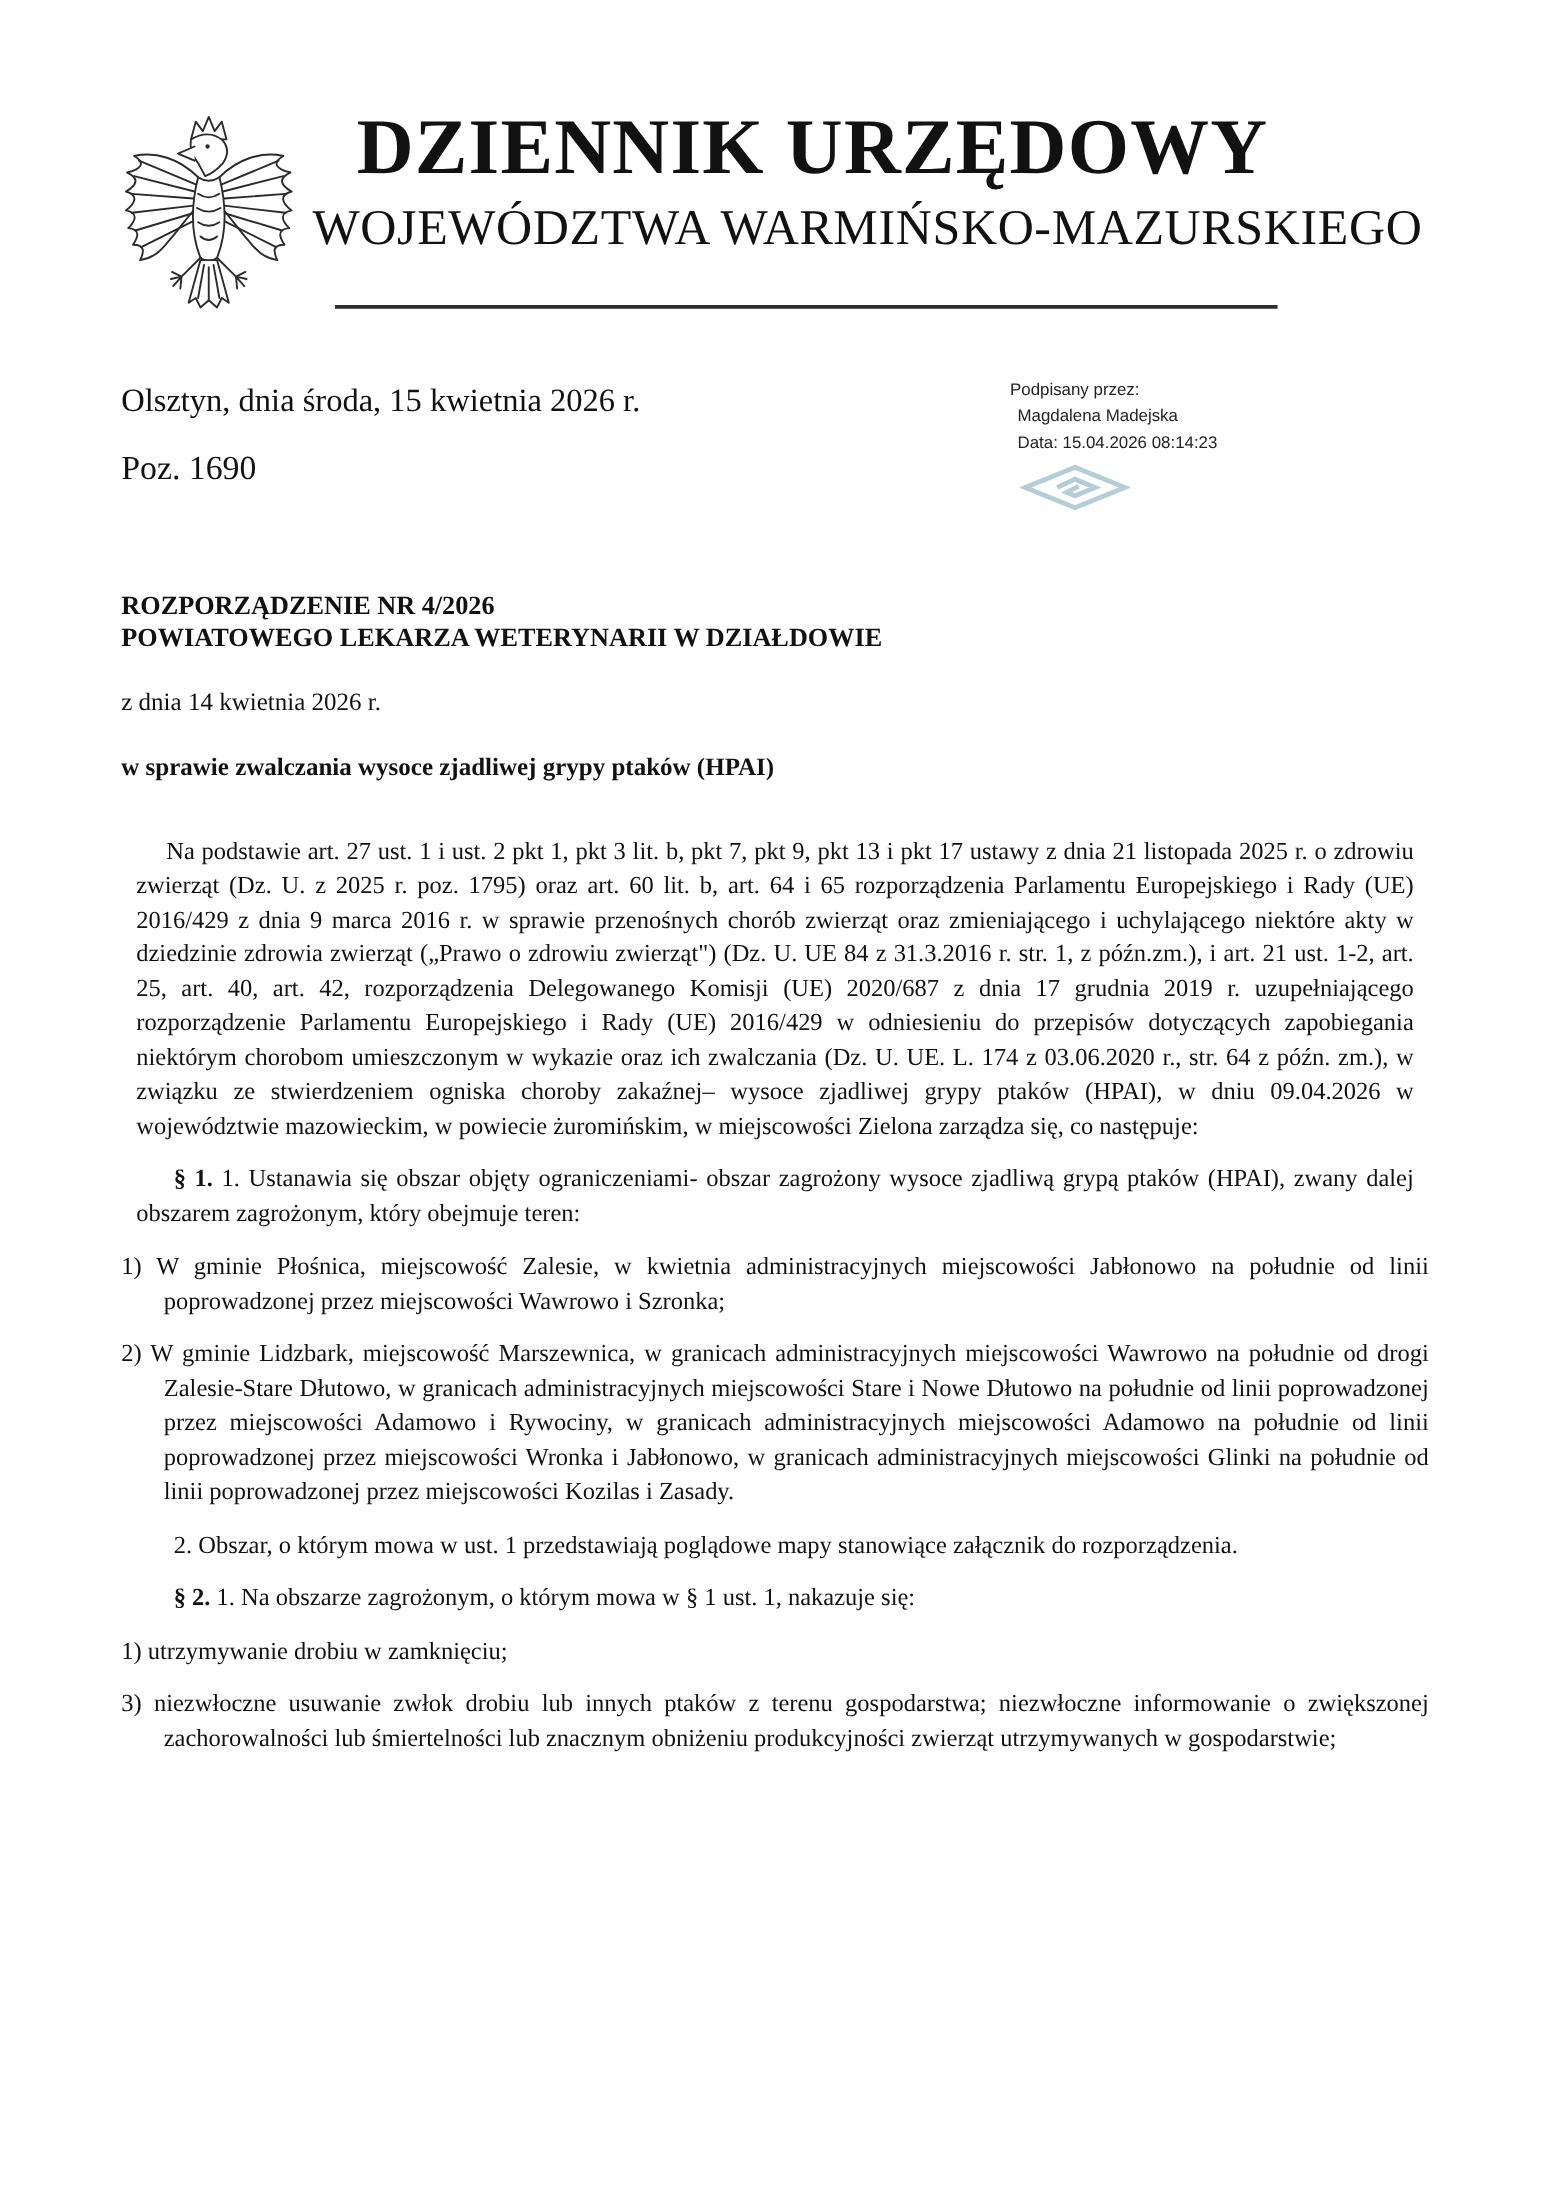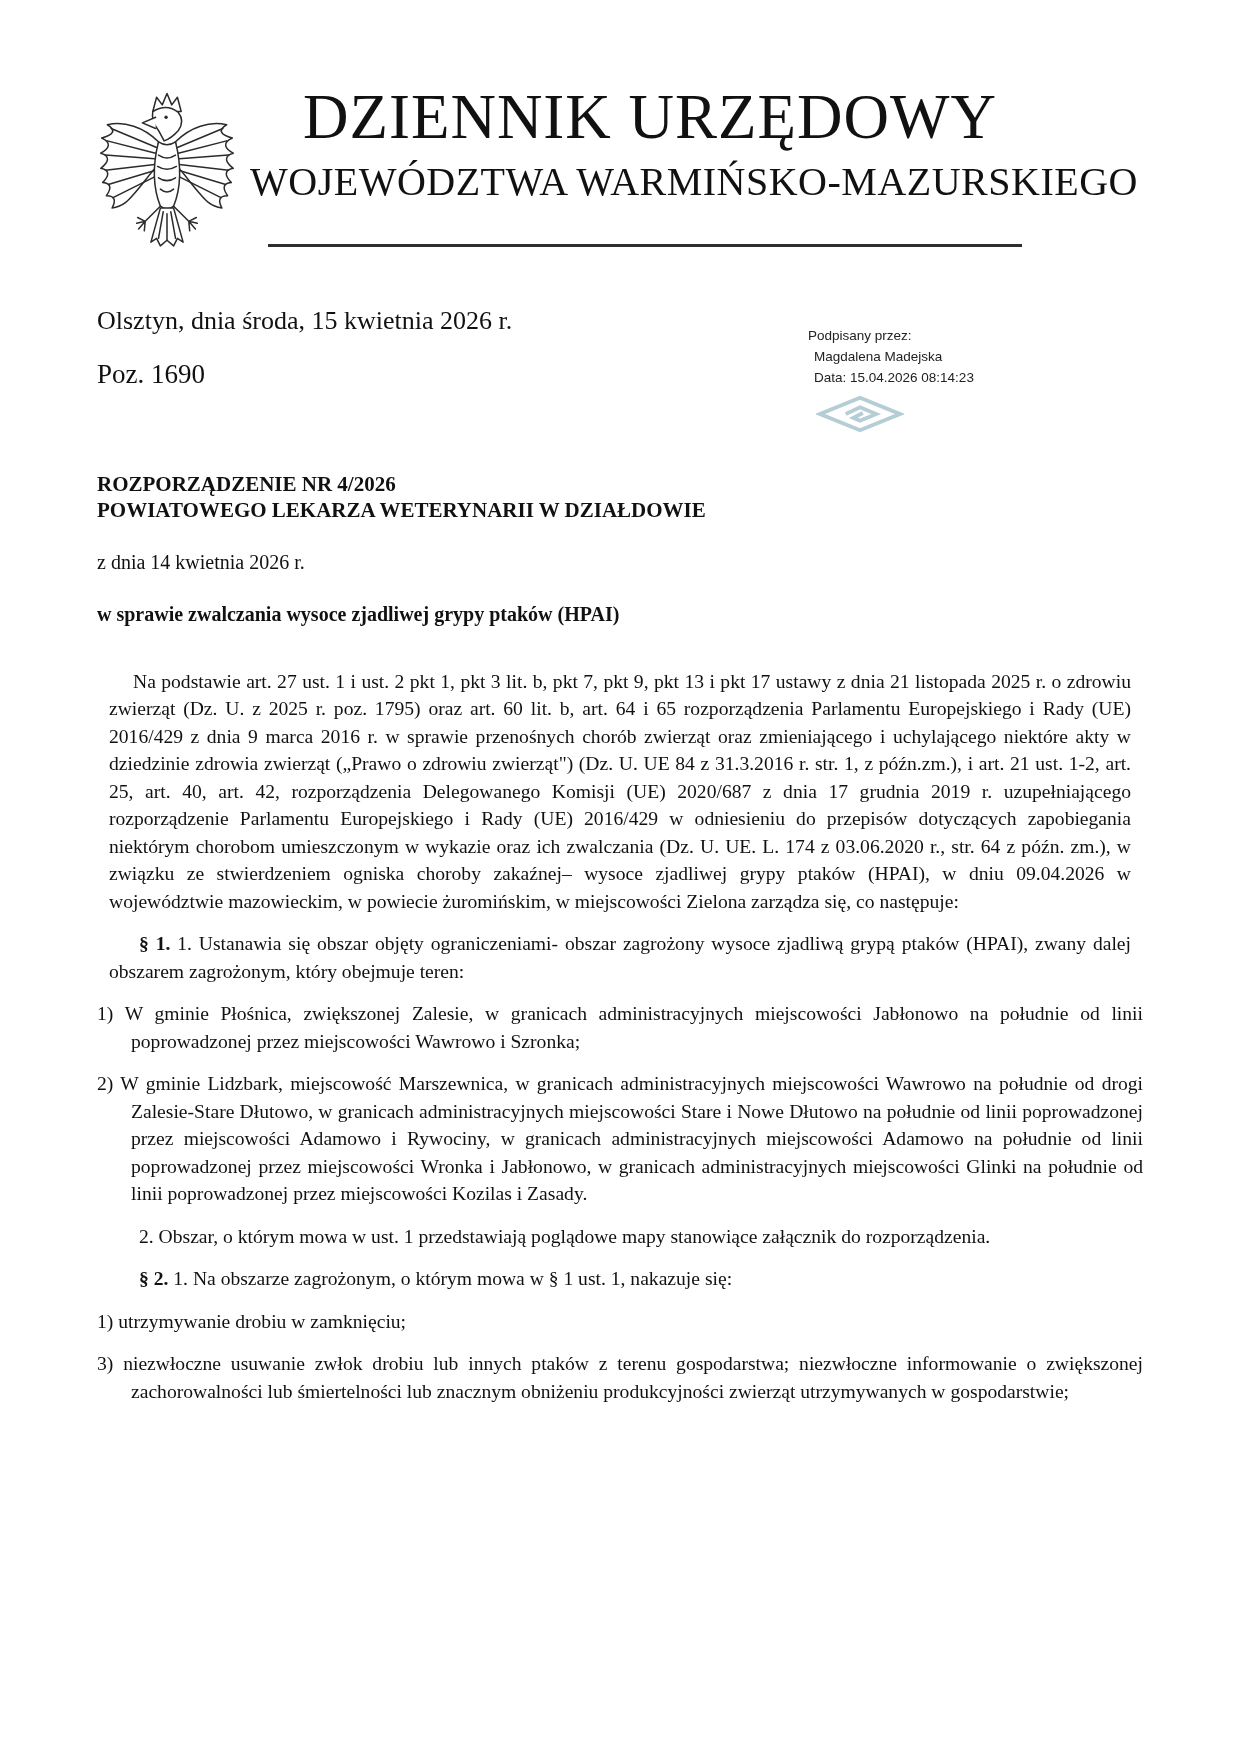--- a/index.html
+++ b/index.html
@@ -11,34 +11,34 @@
     color:#111;
     font-family:"Liberation Serif", serif;
     overflow:hidden;
   }
   
   .gz-header{position:relative;height:258px;}
   .emblem{position:absolute;left:96px;top:88px;width:142px;height:172px;}
   .emblem svg{width:100%;height:100%;}
   .head-text{position:absolute;left:250px;top:84px;width:800px;text-align:center;}
   .gazette-title{
-    font-size:63px;line-height:1.05;letter-spacing:1px;font-weight:400;
+    font-size:63px;line-height:1.05;letter-spacing:1px;font-weight:700;
     white-space:nowrap;
   }
   .gazette-subtitle{
     margin-top:8px;font-size:40px;letter-spacing:.5px;white-space:nowrap;
   }
   .rule{position:absolute;left:268px;top:244px;width:754px;height:0;border-top:3px solid #2e2e2e;}
   
   .meta{position:relative;margin:0 0 0 97px;width:1046px;height:185px;}
   .center-col{width:920px;text-align:left;}
   .place-date{padding-top:48px;font-size:26px;}
   .poz{padding-top:23px;font-size:27px;}
   .signature{
-    position:absolute;left:711px;top:68px;width:330px;
+    position:absolute;left:711px;top:44px;width:330px;
     font-family:"Liberation Sans", sans-serif;
     font-size:13.5px;line-height:1.55;color:#222;text-align:left;
   }
   .signature .sig-indent{padding-left:6px;}
   .seal{margin-top:6px;margin-left:8px;width:88px;height:38px;}
   .seal svg{width:100%;height:100%;}
   
   .act-head{margin-left:97px;}
   .act-title{font-size:21px;font-weight:700;line-height:1.25;margin-top:28px;font-family:Liberation Serif, serif;}
   .act-date{font-size:20px;margin-top:27px;}
@@ -126,21 +126,21 @@
     </div>
     <div class="act-date">z dnia 14 kwietnia 2026 r.</div>
     <div class="act-subject">w sprawie zwalczania wysoce zjadliwej grypy ptaków (HPAI)</div>
   </section>
 
   <section class="doc-body">
     <p class="preamble">Na podstawie art. 27 ust. 1 i ust. 2 pkt 1, pkt 3 lit. b, pkt 7, pkt 9, pkt 13 i pkt 17 ustawy z dnia 21 listopada 2025 r. o zdrowiu zwierząt (Dz. U. z 2025 r. poz. 1795) oraz art. 60 lit. b, art. 64 i 65 rozporządzenia Parlamentu Europejskiego i Rady (UE) 2016/429 z dnia 9 marca 2016 r. w sprawie przenośnych chorób zwierząt oraz zmieniającego i uchylającego niektóre akty w dziedzinie zdrowia zwierząt („Prawo o zdrowiu zwierząt") (Dz. U. UE 84 z 31.3.2016 r. str. 1, z późn.zm.), i art. 21 ust. 1-2, art. 25, art. 40, art. 42, rozporządzenia Delegowanego Komisji (UE) 2020/687 z dnia 17 grudnia 2019 r. uzupełniającego rozporządzenie Parlamentu Europejskiego i Rady (UE) 2016/429 w odniesieniu do przepisów dotyczących zapobiegania niektórym chorobom umieszczonym w wykazie oraz ich zwalczania (Dz. U. UE. L. 174 z 03.06.2020 r., str. 64 z późn. zm.), w związku ze stwierdzeniem ogniska choroby zakaźnej– wysoce zjadliwej grypy ptaków (HPAI), w dniu 09.04.2026 w województwie mazowieckim, w powiecie żuromińskim, w miejscowości Zielona zarządza się, co następuje:</p>
 
     <p class="par"><b>§ 1.</b> <span>1. Ustanawia się obszar objęty ograniczeniami- obszar zagrożony wysoce zjadliwą grypą ptaków (HPAI), zwany dalej obszarem zagrożonym, który obejmuje teren:</span></p>
 
-    <div class="li"><span class="num">1)</span> <span>W gminie Płośnica, zwiększonej Zalesie, w granicach administracyjnych miejscowości Jabłonowo na południe od linii poprowadzonej przez miejscowości Wawrowo  i Szronka;</span></div>
+    <div class="li"><span class="num">1)</span> <span>W gminie Płośnica, miejscowość Zalesie, w kwietnia administracyjnych miejscowości Jabłonowo na południe od linii poprowadzonej przez miejscowości Wawrowo  i Szronka;</span></div>
 
     <div class="li"><span class="num">2)</span> <span>W gminie Lidzbark, miejscowość Marszewnica, w granicach administracyjnych miejscowości Wawrowo na południe od drogi Zalesie-Stare Dłutowo, w granicach administracyjnych miejscowości Stare i Nowe Dłutowo na południe od linii poprowadzonej przez miejscowości Adamowo i Rywociny, w granicach administracyjnych miejscowości Adamowo na południe od linii poprowadzonej przez miejscowości Wronka i Jabłonowo, w granicach administracyjnych miejscowości Glinki na południe od linii poprowadzonej przez miejscowości Kozilas i Zasady.</span></div>
 
     <p class="par">2. Obszar, o którym mowa w ust. 1 przedstawiają poglądowe mapy stanowiące załącznik  do rozporządzenia.</p>
 
     <p class="par"><b>§ 2.</b> <span>1. Na obszarze zagrożonym, o którym mowa w § 1 ust. 1, nakazuje się:</span></p>
 
     <div class="li"><span class="num">1)</span> <span>utrzymywanie drobiu w zamknięciu;</span></div>
 
 

